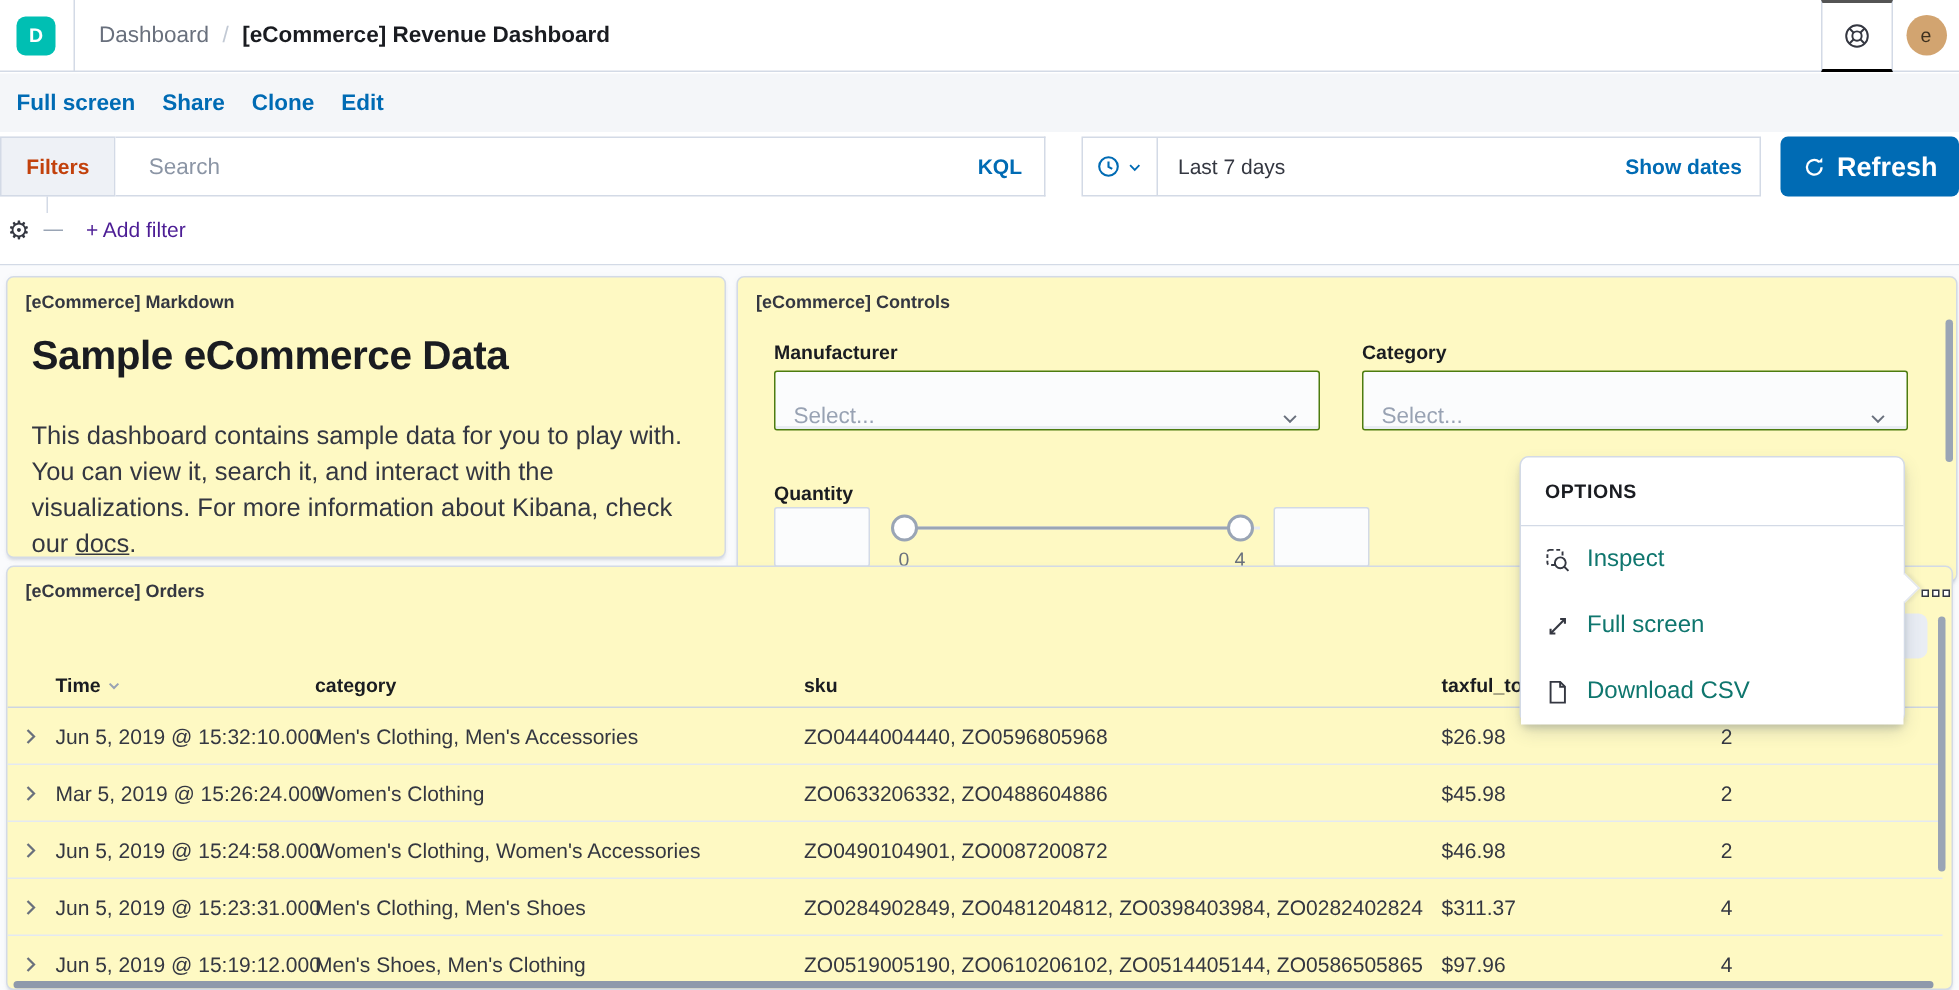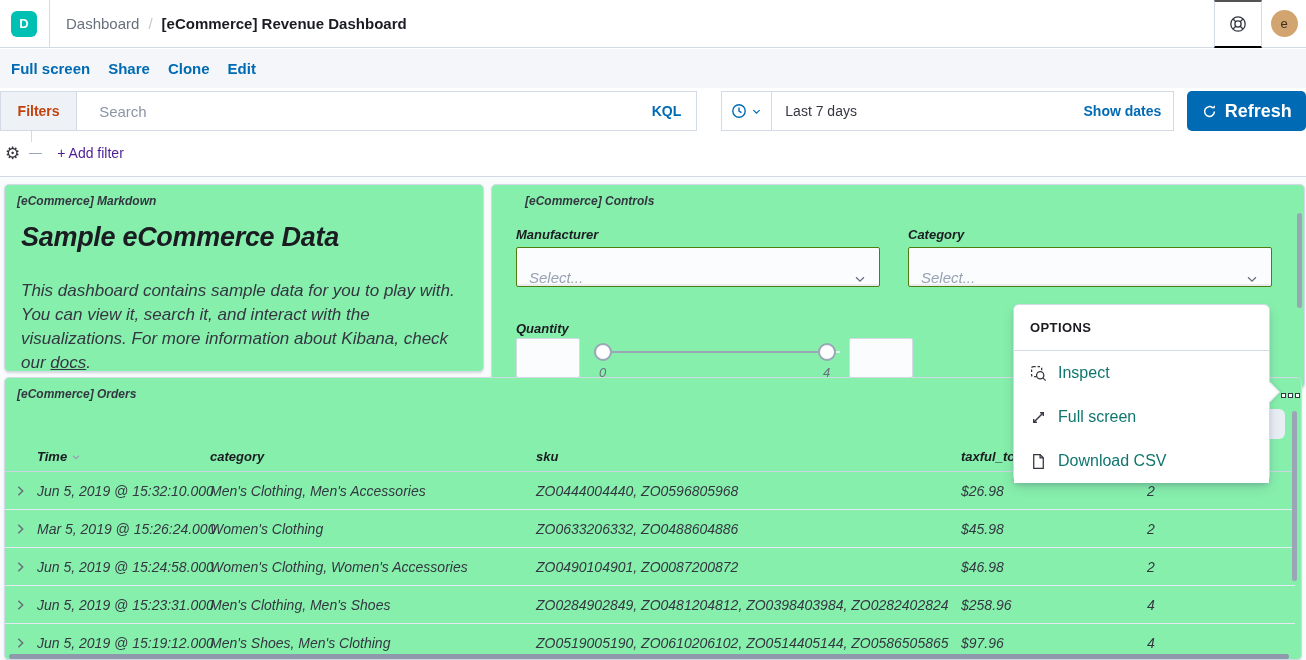--- a/index.html
+++ b/index.html
@@ -53,30 +53,30 @@
   .filters-connector { position:absolute; left:31px; top:131px; width:1px; height:11px; background:#d3dae6; }
   .add-filter-row { position:absolute; left:0; top:142px; width:1306px; height:22px; display:flex; align-items:center; }
   .gear { margin-left:5px; font-size:17px; color:#343741; cursor:pointer; line-height:1; }
   .dash { width:13px; height:1px; background:#9aa5b5; margin-left:9px; }
   .add-filter { margin-left:15px; color:#4c1d95; font-size:14px; font-weight:500; cursor:pointer; }
 
   .page-divider { position:absolute; left:0; top:176px; width:1306px; height:1px; background:#d3dae6; }
   .dash-bg { position:absolute; left:0; top:177px; width:1306px; height:483px; background:#fafbfd; }
 
   
-  .panel { position:absolute; background:#86efac; border:1px solid #d3dae6; border-radius:5px;
-           box-shadow:0 2px 2px -1px rgba(152,162,179,.3), 0 1px 5px -2px rgba(152,162,179,.3);font-style:italic; }
+  .panel { position:absolute; background:#fef9c3; border:1px solid #d3dae6; border-radius:5px;
+           box-shadow:0 2px 2px -1px rgba(152,162,179,.3), 0 1px 5px -2px rgba(152,162,179,.3); }
   .panel-title { font-size:12px; font-weight:bold; color:#343741; padding:9px 12px 0 12px; }
 
   .p-markdown { left:4px; top:184px; width:480px; height:188px; }
   .md-h1 { font-size:27px; font-weight:bold; color:#1a1c21; margin:14px 16px 6px 16px; letter-spacing:-0.3px; }
   .md-body { font-size:17px; line-height:24px; color:#343741; margin:26px 16px 0 16px; }
   .md-link { color:#343741; text-decoration:underline; cursor:pointer; }
 
-  .p-controls { left:491px; top:184px; width:814px; height:204px; overflow:hidden;padding-left:21px; }
+  .p-controls { left:491px; top:184px; width:814px; height:204px; overflow:hidden; }
   .ctl-label { position:absolute; font-size:13px; font-weight:bold; color:#1a1c21; }
   .ctl-select { position:absolute; height:40px; width:364px; background:#fbfcfd; border:1px solid #4d7c0f;
                 border-radius:2px; display:flex; align-items:flex-end; cursor:pointer;
                 box-shadow:inset 0 -2px 0 0 #e9edf3; }
   .ctl-select .ph { margin-left:12px; color:#98a2b3; font-size:15px; }
   .ctl-select .chev { margin-left:auto; margin-right:12px; display:flex; }
   .qty-input { position:absolute; width:64px; height:40px; background:#fbfcfd; border:1px solid #d3dae6; border-radius:2px; }
   .slider-track { position:absolute; left:104px; top:166px; width:244px; height:2px; background:#e6eaf1; }
   .slider-range { position:absolute; left:111px; top:166px; width:224px; height:2px; background:#9aa5b5; }
   .slider-handle { position:absolute; width:18px; height:18px; border-radius:50%; background:#fff;
@@ -299,21 +299,21 @@
     </div>
     <div class="t-row" style="top:208px;">
       <button class="cell c-expand">
         <svg width="13" height="13" viewBox="0 0 12 12">
             <path d="M4 2l4 4-4 4" fill="none" stroke="#69707d" stroke-width="1.4"></path>
           </svg>
       </button>
       <span class="cell c-time">Jun 5, 2019 @ 15:23:31.000</span>
       <span class="cell c-cat">Men's Clothing, Men's Shoes</span>
       <span class="cell c-sku">ZO0284902849, ZO0481204812, ZO0398403984, ZO0282402824</span>
-      <span class="cell c-price">$258.96</span>
+      <span class="cell c-price">$311.37</span>
       <span class="cell c-qty">4</span>
     </div>
     <div class="t-row" style="top:246px;">
       <button class="cell c-expand">
         <svg width="13" height="13" viewBox="0 0 12 12">
             <path d="M4 2l4 4-4 4" fill="none" stroke="#69707d" stroke-width="1.4"></path>
           </svg>
       </button>
       <span class="cell c-time">Jun 5, 2019 @ 15:19:12.000</span>
       <span class="cell c-cat">Men's Shoes, Men's Clothing</span>

